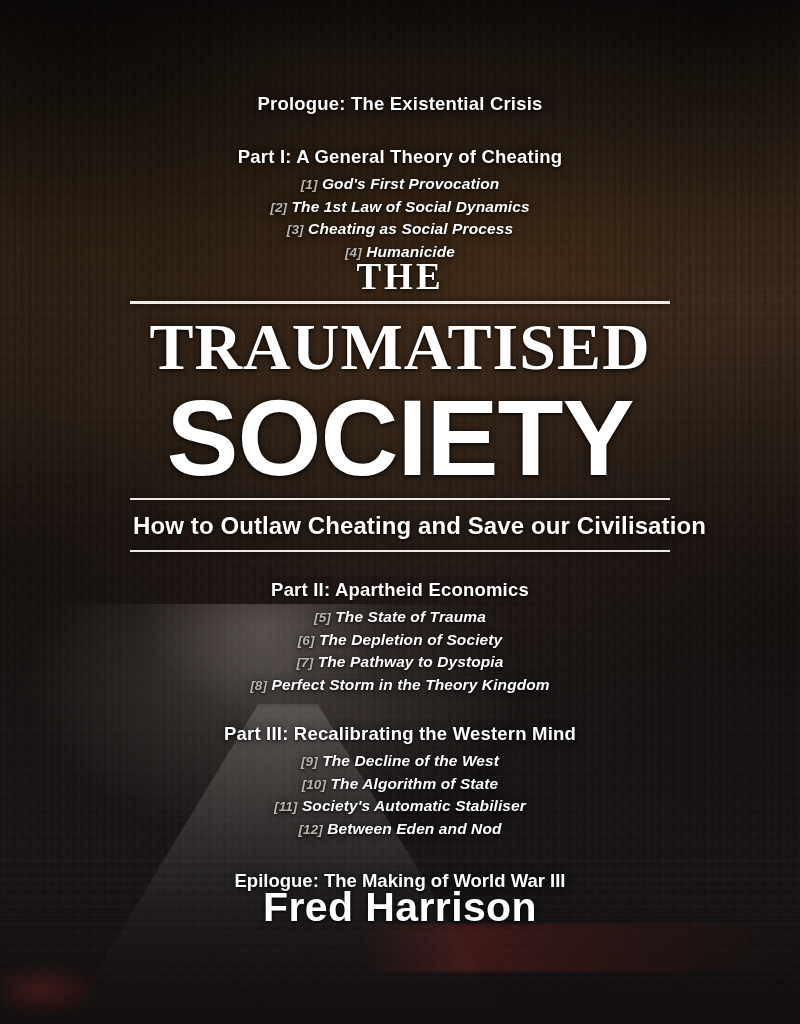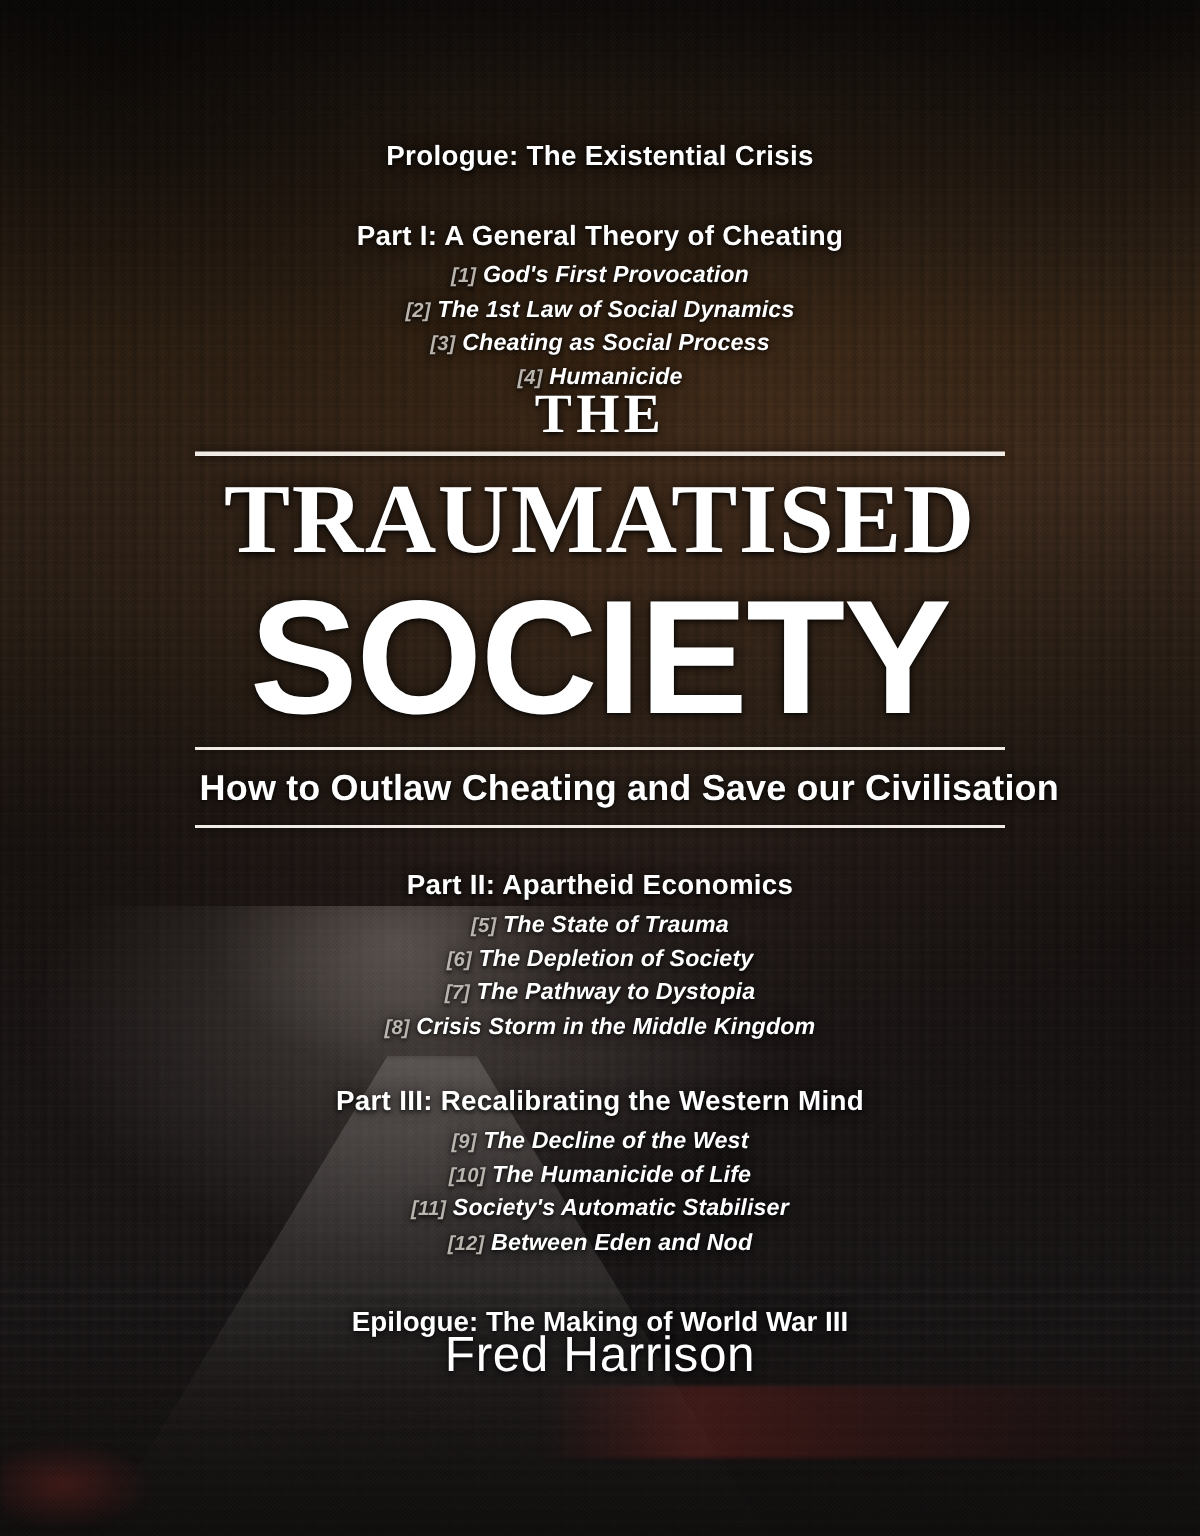--- a/index.html
+++ b/index.html
@@ -230,22 +230,22 @@
   .bottom-toc .part-3 { margin-top: 26px; }
   .epilogue {
     margin-top: 30px;
     font-size: 18.5px;
     font-weight: bold;
   }
   .author {
     position: absolute;
     top: 884px;
     left: 0; right: 0;
-    font-size: 33px;
-    font-weight: normal;
+    font-size: 41px;
+    font-weight: bold;
     letter-spacing: 0.4px;
   }
 </style>
 </head>
 <body>
 
 <div class="cover">
 
   <div class="bg-base"></div>
   <div class="bg-streaks"></div>
@@ -310,35 +310,35 @@
           <li>
             <span class="toc-num">[6]</span>
             <span>The Depletion of Society</span>
           </li>
           <li>
             <span class="toc-num">[7]</span>
             <span>The Pathway to Dystopia</span>
           </li>
           <li>
             <span class="toc-num">[8]</span>
-            <span>Crisis Storm in the Middle Kingdom</span>
+            <span>Perfect Storm in the Theory Kingdom</span>
           </li>
         </ul>
       </div>
 
       <div class="toc-block part-3">
         <div class="toc-heading">Part III: Recalibrating the Western Mind</div>
         <ul class="toc-list">
           <li>
             <span class="toc-num">[9]</span>
             <span>The Decline of the West</span>
           </li>
           <li>
             <span class="toc-num">[10]</span>
-            <span>The Humanicide of Life</span>
+            <span>The Algorithm of State</span>
           </li>
           <li>
             <span class="toc-num">[11]</span>
             <span>Society's Automatic Stabiliser</span>
           </li>
           <li>
             <span class="toc-num">[12]</span>
             <span>Between Eden and Nod</span>
           </li>
         </ul>

